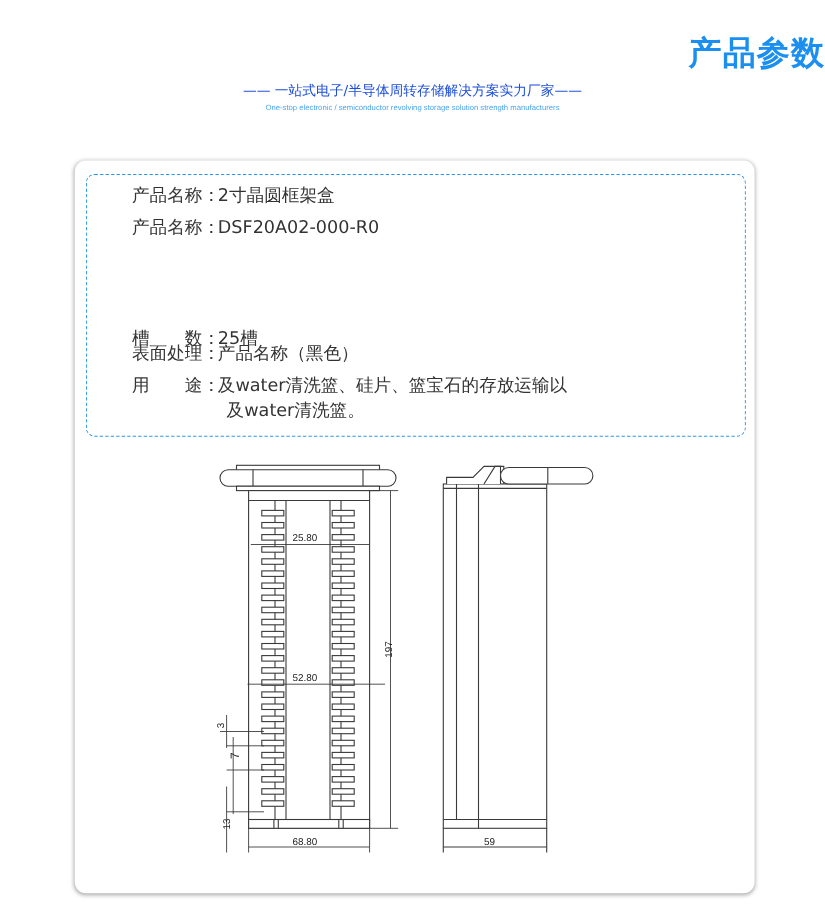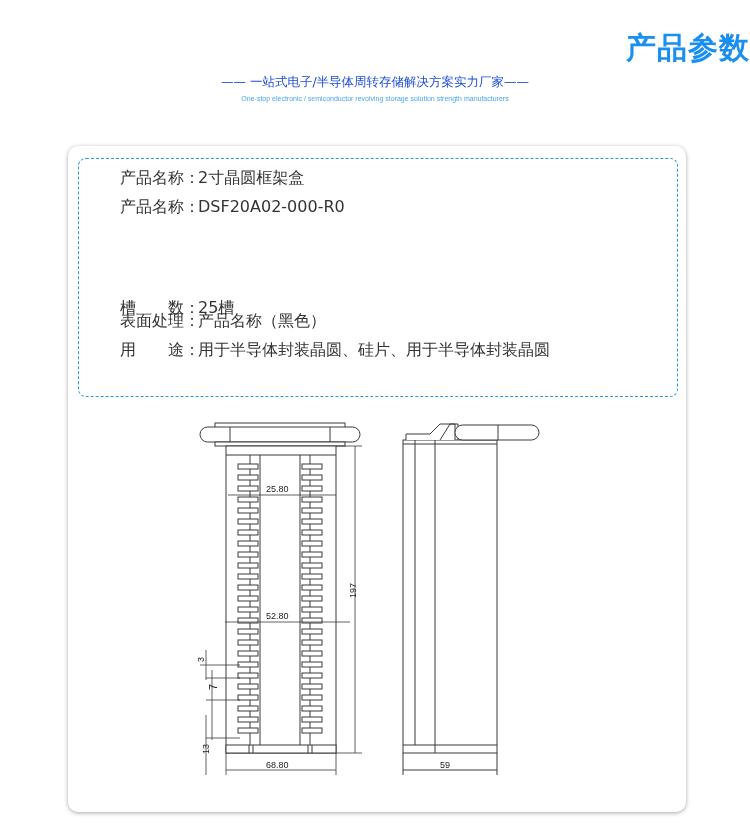--- a/index.html
+++ b/index.html
@@ -37,21 +37,24 @@
   <div class="spec-row" style="top:51px">
     <span class="spec-label">产品名称：</span><span class="spec-value">DSF20A02-000-R0</span>
   </div>
   <div class="spec-row" style="top:152px">
     <span class="spec-label">槽　　数：</span><span class="spec-value">25槽</span>
   </div>
   <div class="spec-row" style="top:165px">
     <span class="spec-label">表面处理：</span><span class="spec-value">产品名称（黑色）</span>
   </div>
   <div class="spec-row" style="top:194px">
-    <span class="spec-label">用　　途：</span><span class="spec-value">用于半导体封装晶圆、硅片、用于半导体封装晶圆</span>
+    <span class="spec-label">用　　途：</span><span class="spec-value">及water清洗篮、硅片、篮宝石的存放运输以</span>
+  </div>
+  <div class="spec-row" style="top:217px; left:138px">
+    <span class="spec-value">及water清洗篮。</span>
   </div>
 
   <svg width="618" height="420" viewBox="68 400 618 420" style="position:absolute; left:0; top:254px;">
     <g stroke="#3a3a3a" stroke-width="1" fill="#fff">
 
       <rect x="215" y="423" width="130" height="5"></rect>
       <rect x="200" y="427" width="160" height="15" rx="7.5"></rect>
       <line x1="230" y1="427" x2="230" y2="442"></line>
       <line x1="330" y1="427" x2="330" y2="442"></line>
       <rect x="215" y="442" width="130" height="4"></rect>

